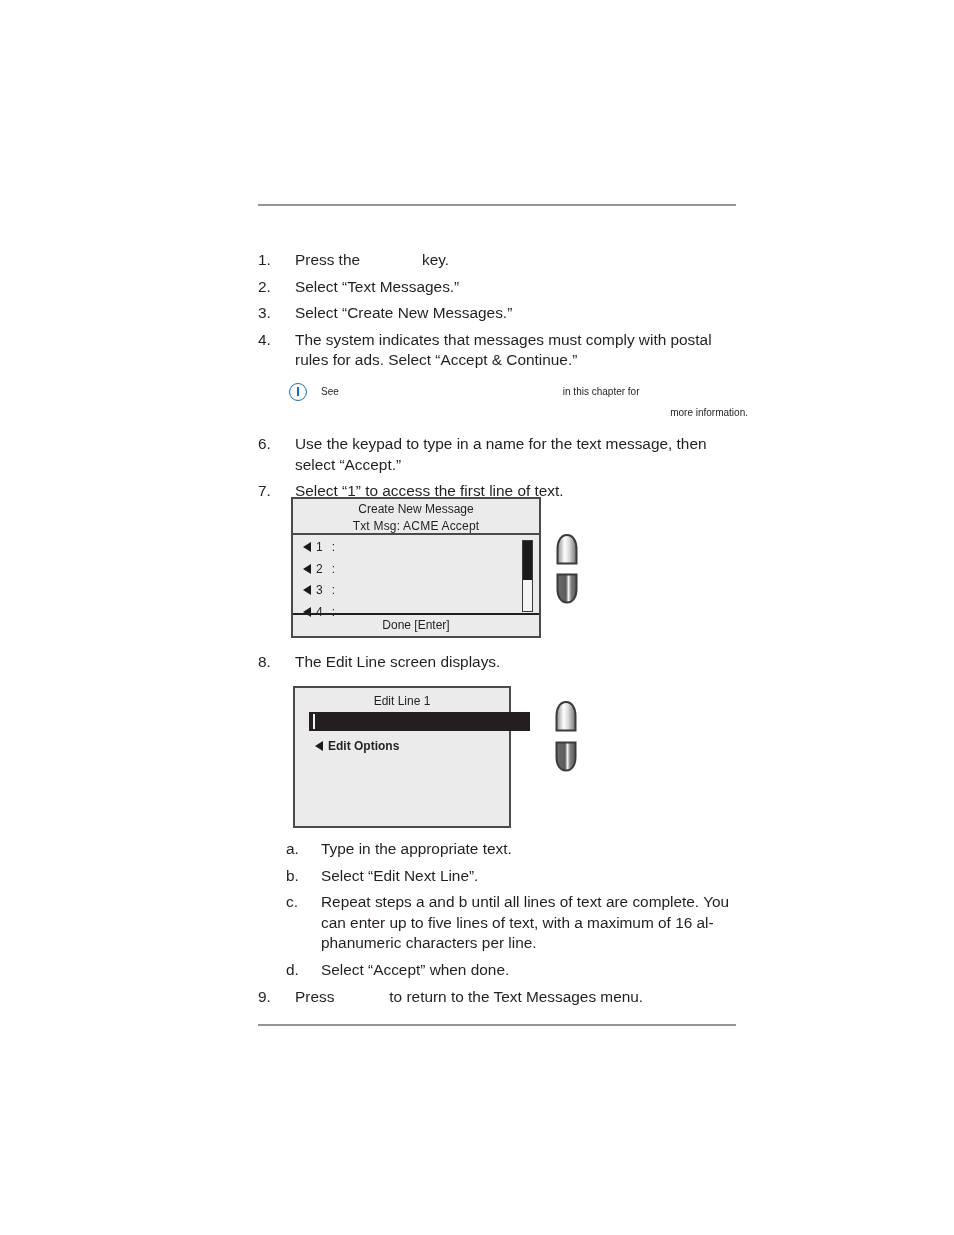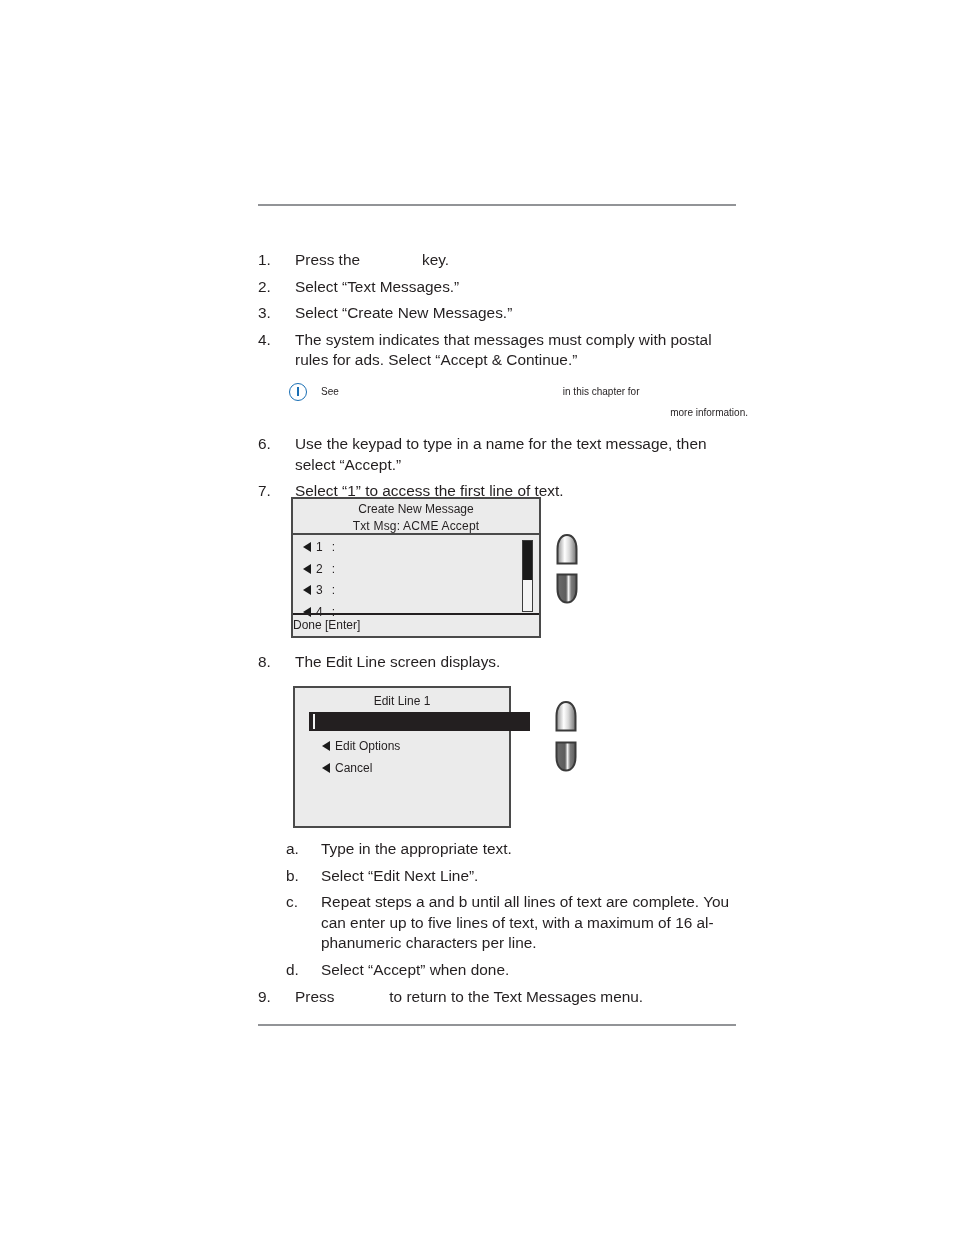--- a/index.html
+++ b/index.html
@@ -188,21 +188,21 @@
   .lcd-row .colon { display: inline-block; margin-left: 9px; }
 
   #lcd-create .footbar {
     position: absolute;
     left: 0;
     bottom: 0;
     width: 100%;
     height: 23px;
     box-sizing: border-box;
     border-top: 2px solid #231f20;
-    text-align: left;
+    text-align: center;
     line-height: 21px;
   }
 
   
   .scrollbar {
     position: absolute;
     right: 6px;
     top: 3px;
     width: 11px;
     height: 72px;
@@ -243,23 +243,24 @@
   #lcd-edit .inputfield .caret {
     position: absolute;
     left: 4px;
     top: 2px;
     width: 2px;
     height: 15px;
     background: #f2f2f2;
   }
   #lcd-edit .menu {
     position: absolute;
-    left: 16px;
+    left: 9px;
     top: 48px;
     width: 100%;
+    font-weight: bold;
   }
   #lcd-edit .menu .lcd-row {
     height: 21.5px;
     line-height: 21.5px;
     padding-left: 11px;
   }
 
   
   .navbtn {
     position: absolute;
@@ -383,23 +384,20 @@
     <div class="hdr2">Edit Line 1</div>
 
     <div class="inputfield">
       <span class="caret"></span>
     </div>
 
     <div class="menu">
       <div class="lcd-row">
         <span class="tri-left"></span><span>Edit Options</span>
       </div>
-      <div class="lcd-row">
-        <span class="tri-left"></span><span>Cancel</span>
-      </div>
     </div>
   </div>
 
   <div class="navbtn" style="left:555px; top:701px;">
     <svg width="22" height="31" viewBox="0 0 22 31">
       <defs>
         <linearGradient id="gUp2" x1="0" y1="0" x2="1" y2="0">
           <stop offset="0" stop-color="#8d8d8d"></stop>
           <stop offset="0.38" stop-color="#ffffff"></stop>
           <stop offset="0.62" stop-color="#d9d9d9"></stop>

